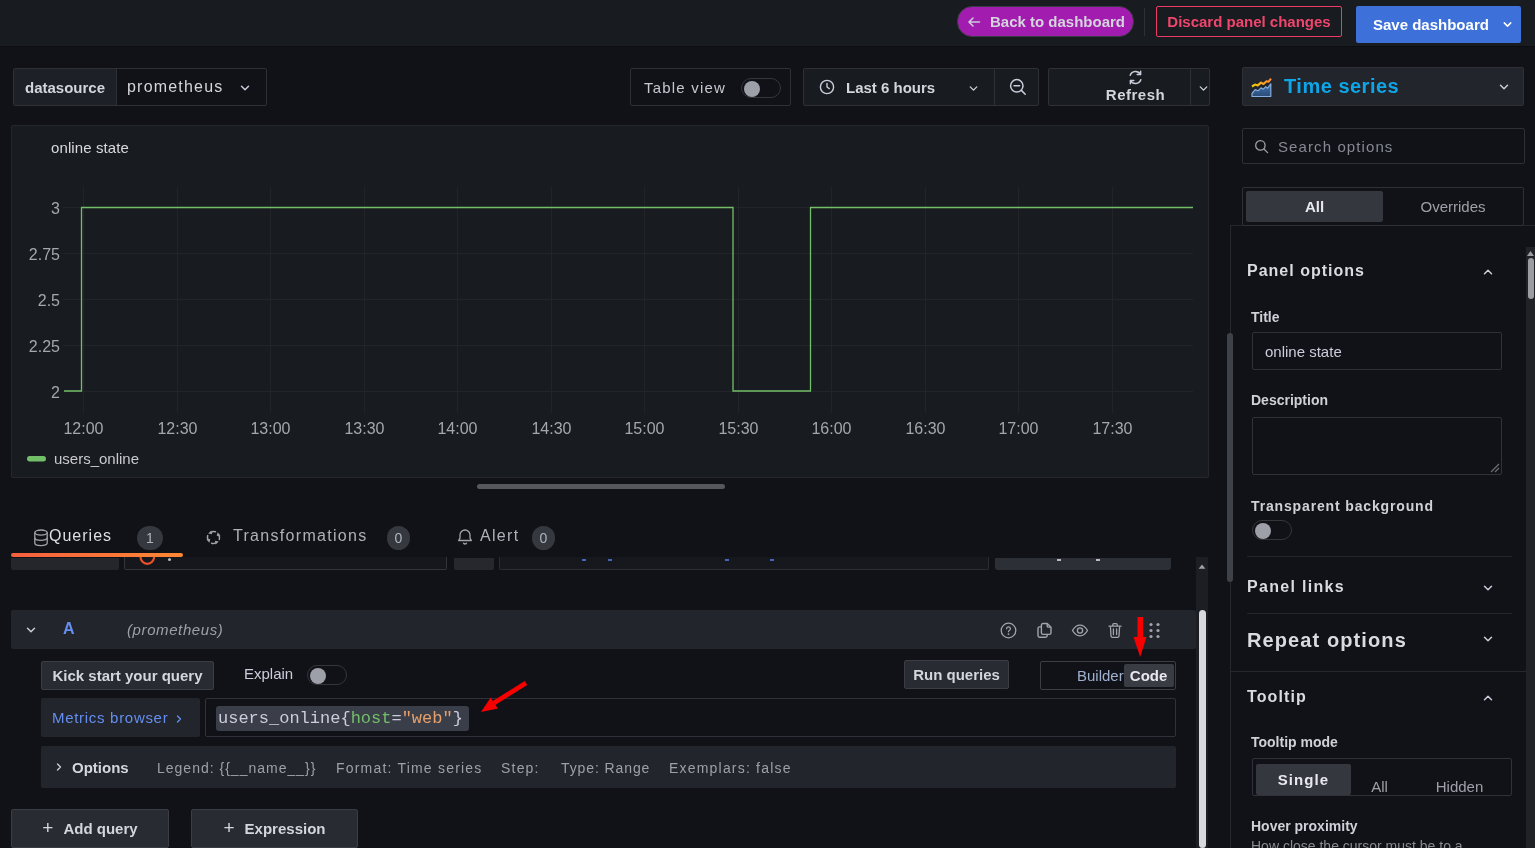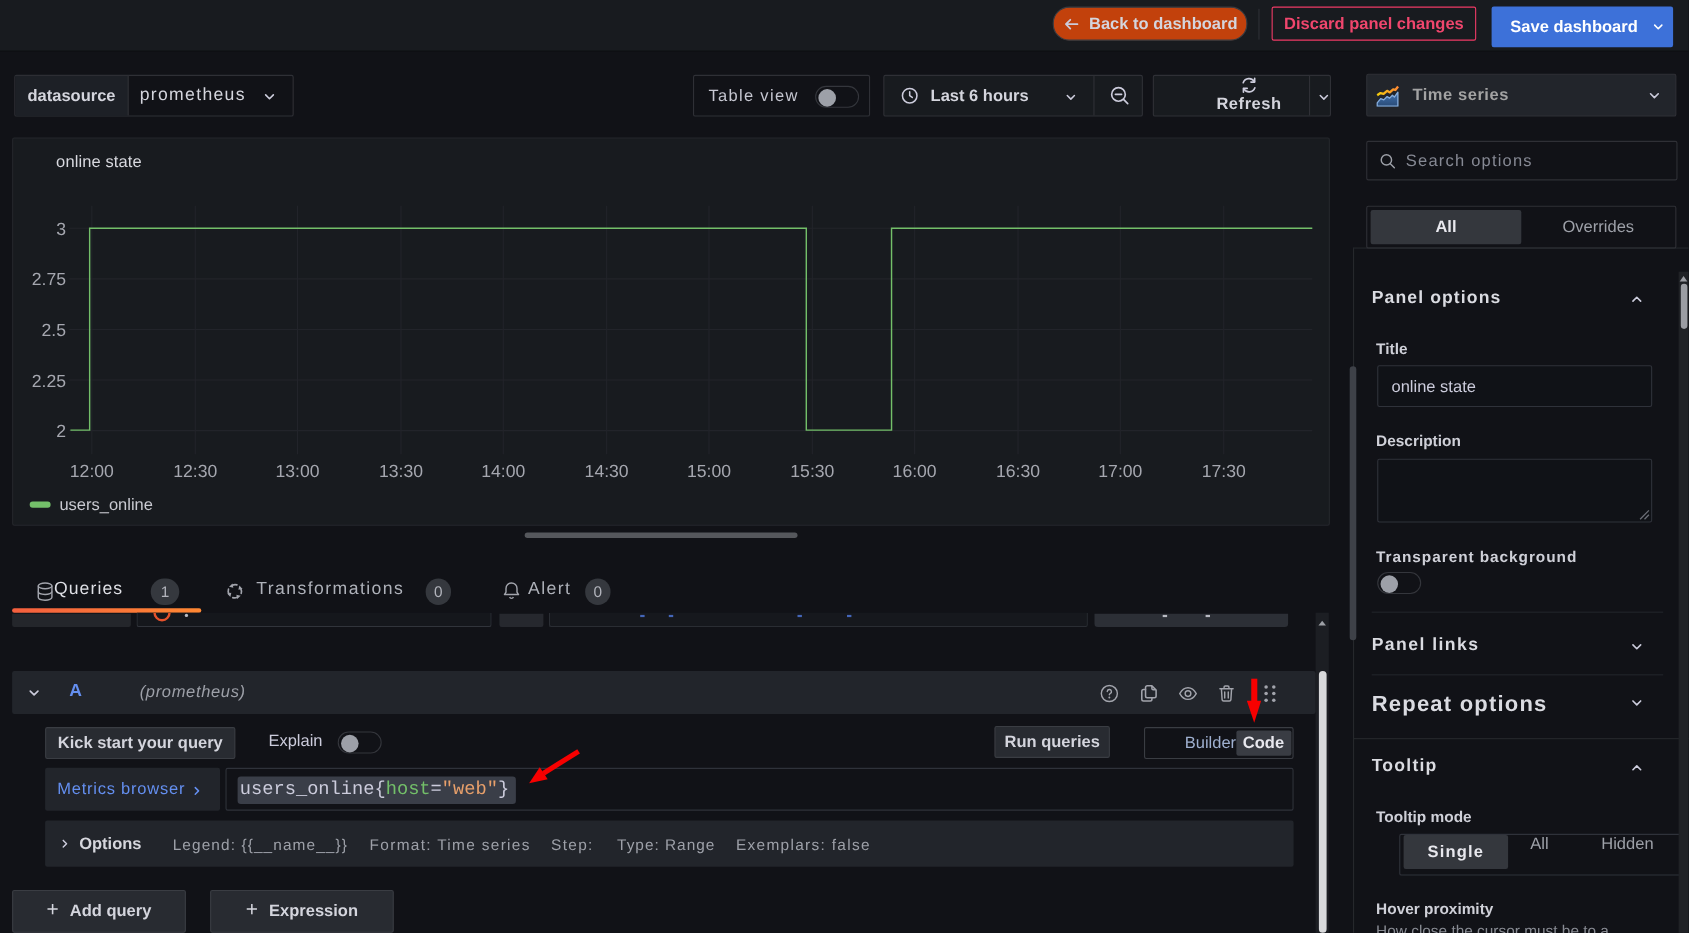--- a/index.html
+++ b/index.html
@@ -8,21 +8,21 @@
   .abs { position:absolute; }
   .btn-sec { background:#282B31; border:1px solid #3A3D43; border-radius:2px;
     color:#D4D5DD; font-weight:600; font-size:15px; display:flex; align-items:center; justify-content:center; }
   svg { display:block; }
 </style>
 </head>
 <body>
 
 <div class="abs" style="left:0;top:0;width:1535px;height:47px;background:#181B1F;border-bottom:1px solid #0c0d10;"></div>
 
-<div class="abs btn-sec" style="left:957px;top:6px;width:177px;height:31px;background:#c2410c;border-color:#393C42;border-radius:15px;">
+<div class="abs btn-sec" style="left:957px;top:6px;width:177px;height:31px;background:#a21caf;border-color:#393C42;border-radius:15px;">
   <svg width="16" height="16" viewBox="0 0 16 16" style="margin-right:8px">
     <path d="M13.5 8 H3.5 M7 4 L3 8 L7 12" stroke="#CCCCDC" stroke-width="1.6" fill="none" stroke-linecap="round" stroke-linejoin="round"></path>
   </svg>
   Back to dashboard
 </div>
 <div class="abs" style="left:1144px;top:8px;width:1px;height:28px;background:#2E3036;"></div>
 
 <div class="abs" style="left:1156px;top:6px;width:186px;height:31px;border:1px solid #EE3B66;border-radius:2px;color:#F0466D;font-weight:600;font-size:15px;display:flex;align-items:center;justify-content:center;">Discard panel changes</div>
 
 <div class="abs" style="left:1356px;top:6px;width:165px;height:37px;background:#3D71D9;border-radius:2px;color:#FFFFFF;font-weight:600;font-size:15px;display:flex;align-items:center;">
@@ -298,21 +298,21 @@
           <stop offset="1" stop-color="#FF8833"></stop>
       </linearGradient>
       <linearGradient id="bg1" x1="0" y1="0" x2="0" y2="1">
         <stop offset="0" stop-color="#4272AE"></stop>
           <stop offset="1" stop-color="#2A4C78"></stop>
       </linearGradient>
     </defs>
     <polyline points="1,9.5 4,7.6 6.8,8.4 10,5.6 12.5,7 15.5,4.2 17.5,4.8 20,1.6" fill="none" stroke="url(#yg)" stroke-width="2.1" stroke-linejoin="round"></polyline>
     <path d="M1 16.5 L4.2 12.6 L7 13.8 L10 10.8 L12.3 12.2 L14.8 9.6 L16.6 11.2 L19.8 6.8 V19.5 H1 Z" fill="url(#bg1)" stroke="#86AEDE" stroke-width="1.2" stroke-linejoin="round"></path>
   </svg>
-  <span style="margin-left:12px;font-size:15px;font-weight:600;letter-spacing:0.5px;color:#a3a3a3;">Time series</span>
+  <span style="margin-left:12px;font-size:20px;font-weight:600;letter-spacing:0.5px;color:#0ea5e9;">Time series</span>
   <svg width="14" height="14" viewBox="0 0 16 16" style="position:absolute;right:12px;top:12px;">
     <path d="M4 6 L8 10 L12 6" stroke="#CCCCDC" stroke-width="1.7" fill="none" stroke-linecap="round" stroke-linejoin="round"></path>
   </svg>
 </div>
 
 <div class="abs" style="left:1242px;top:128px;width:283px;height:36px;background:#111217;border:1px solid #2F3036;border-radius:2px;display:flex;align-items:center;">
   <svg width="15" height="15" viewBox="0 0 16 16" style="margin-left:11px;">
     <circle cx="6.8" cy="6.8" r="5" stroke="#9DA0A8" stroke-width="1.4" fill="none"></circle>
     <path d="M10.6 10.6 L14.5 14.5" stroke="#9DA0A8" stroke-width="1.4" stroke-linecap="round"></path>
   </svg>
@@ -361,21 +361,21 @@
 </svg>
 
 <div class="abs" style="left:1230px;top:671px;width:305px;height:1px;background:#26282C;"></div>
 
 <div class="abs" style="left:1247px;top:688px;font-size:16px;font-weight:600;letter-spacing:1.1px;color:#DADBE1;">Tooltip</div>
 <svg class="abs" width="14" height="14" viewBox="0 0 16 16" style="left:1481px;top:691px;">
   <path d="M4 10 L8 6 L12 10" stroke="#CCCCDC" stroke-width="1.7" fill="none" stroke-linecap="round" stroke-linejoin="round"></path>
 </svg>
 
 <div class="abs" style="left:1251px;top:734px;font-size:14px;font-weight:600;color:#CFD0D8;">Tooltip mode</div>
-<div class="abs" style="left:1252px;top:758px;width:260px;height:38px;border:1px solid #2F323A;border-radius:2px;background:#111217;display:flex;align-items:flex-start;margin-left:20px;">
+<div class="abs" style="left:1252px;top:758px;width:260px;height:38px;border:1px solid #2F323A;border-radius:2px;background:#111217;display:flex;align-items:flex-end;">
   <span style="margin-left:3px;width:95px;height:31px;background:#34373D;border-radius:2px;display:flex;align-items:center;justify-content:center;font-size:15px;font-weight:600;letter-spacing:1.1px;color:#E8E8EE;">Single</span>
   <span style="flex:1;text-align:center;font-size:15px;color:#9DA0A8;">All</span>
   <span style="width:103px;text-align:center;font-size:15px;color:#9DA0A8;">Hidden</span>
 </div>
 
 <div class="abs" style="left:1251px;top:818px;font-size:14px;font-weight:600;color:#CFD0D8;">Hover proximity</div>
 <div class="abs" style="left:1251px;top:838px;font-size:14px;color:#888B93;">How close the cursor must be to a</div>
 
 <div class="abs" style="left:1227px;top:333px;width:6px;height:249px;background:#3E4148;border-radius:3px;"></div>
 

